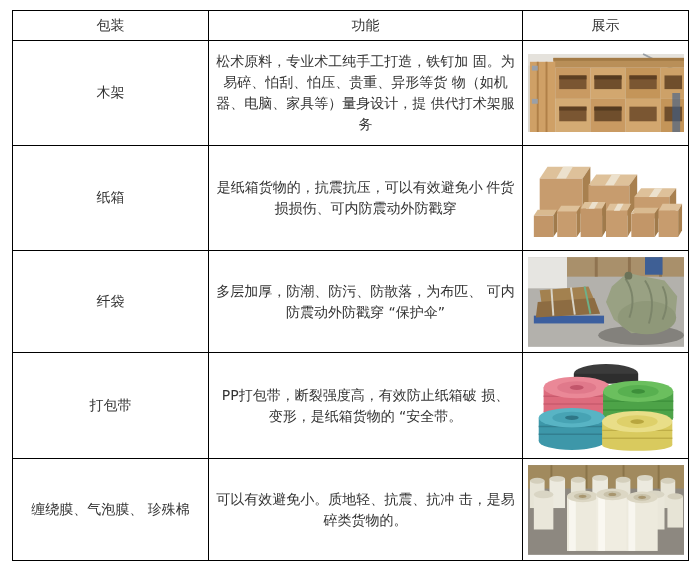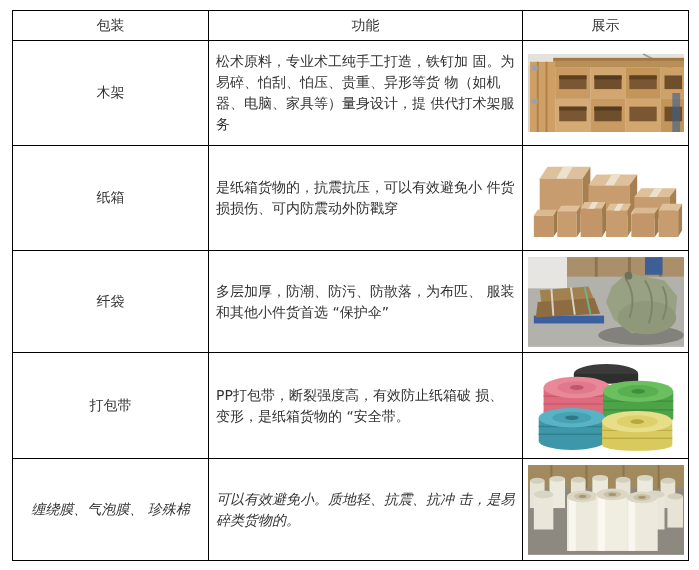--- a/index.html
+++ b/index.html
@@ -16,27 +16,27 @@
     border:1px solid #000000;
     font-size:14px;font-weight:normal;
     vertical-align:middle;
     overflow:hidden;
   }
   col.c-pack{width:196px;}
   col.c-func{width:314px;}
   col.c-show{width:166px;}
   tr.hdr{height:30px;}
   tr.r1{height:105px;}
-  tr.r2{height:105px;}
+  tr.r2{height:105px;font-family:Liberation Serif, serif;}
   tr.r3{height:102px;}
   tr.r4{height:106px;}
-  tr.r5{height:102px;font-style:italic;}
+  tr.r5{height:102px;}
   .pack-table th{text-align:center;font-family:Liberation Serif, serif;}
   td.pack-cell{text-align:center;padding:2px 6px;}
-  td.func-cell{text-align:left;padding:4px 7px;line-height:21px;}
+  td.func-cell{text-align:center;padding:4px 7px;line-height:21px;}
   td.show-cell{text-align:center;padding:2px;}
   .photo{display:block;margin:0 auto;width:156px;height:92px;}
   .photo-r1{height:80px;}
 </style>
 </head>
 <body>
 
 <table class="pack-table">
   <colgroup>
       <col class="c-pack">
@@ -141,21 +141,21 @@
           <polygon points="138,52 158,52 154,59 134,59" fill="#dec19a"></polygon>
               <rect x="134" y="59" width="20" height="27" fill="#c79c6e"></rect>
               <polygon points="154,59 158,52 158,79 154,86" fill="#a8804f"></polygon>
         </g>
       </svg>
     </td>
   </tr>
 
   <tr class="r3">
     <td class="pack-cell">纤袋</td>
-    <td class="func-cell">多层加厚，防潮、防污、防散落，为布匹、 服装和其他小件货首选 “保护伞”</td>
+    <td class="func-cell">多层加厚，防潮、防污、防散落，为布匹、 可内防震动外防戳穿 “保护伞”</td>
     <td class="show-cell">
       <svg class="photo" viewBox="0 0 160 92" xmlns="http://www.w3.org/2000/svg">
         <rect width="160" height="92" fill="#b3b1ac"></rect>
         <rect x="0" y="0" width="40" height="32" fill="#e6e5e1"></rect>
         <rect x="40" y="0" width="120" height="20" fill="#a9906b"></rect>
         <line x1="70" y1="0" x2="70" y2="20" stroke="#8f7350" stroke-width="3"></line>
         <line x1="104" y1="0" x2="104" y2="20" stroke="#8f7350" stroke-width="3"></line>
         <line x1="136" y1="0" x2="136" y2="20" stroke="#8f7350" stroke-width="3"></line>
         <rect x="120" y="0" width="18" height="18" fill="#3e5f95"></rect>
 

